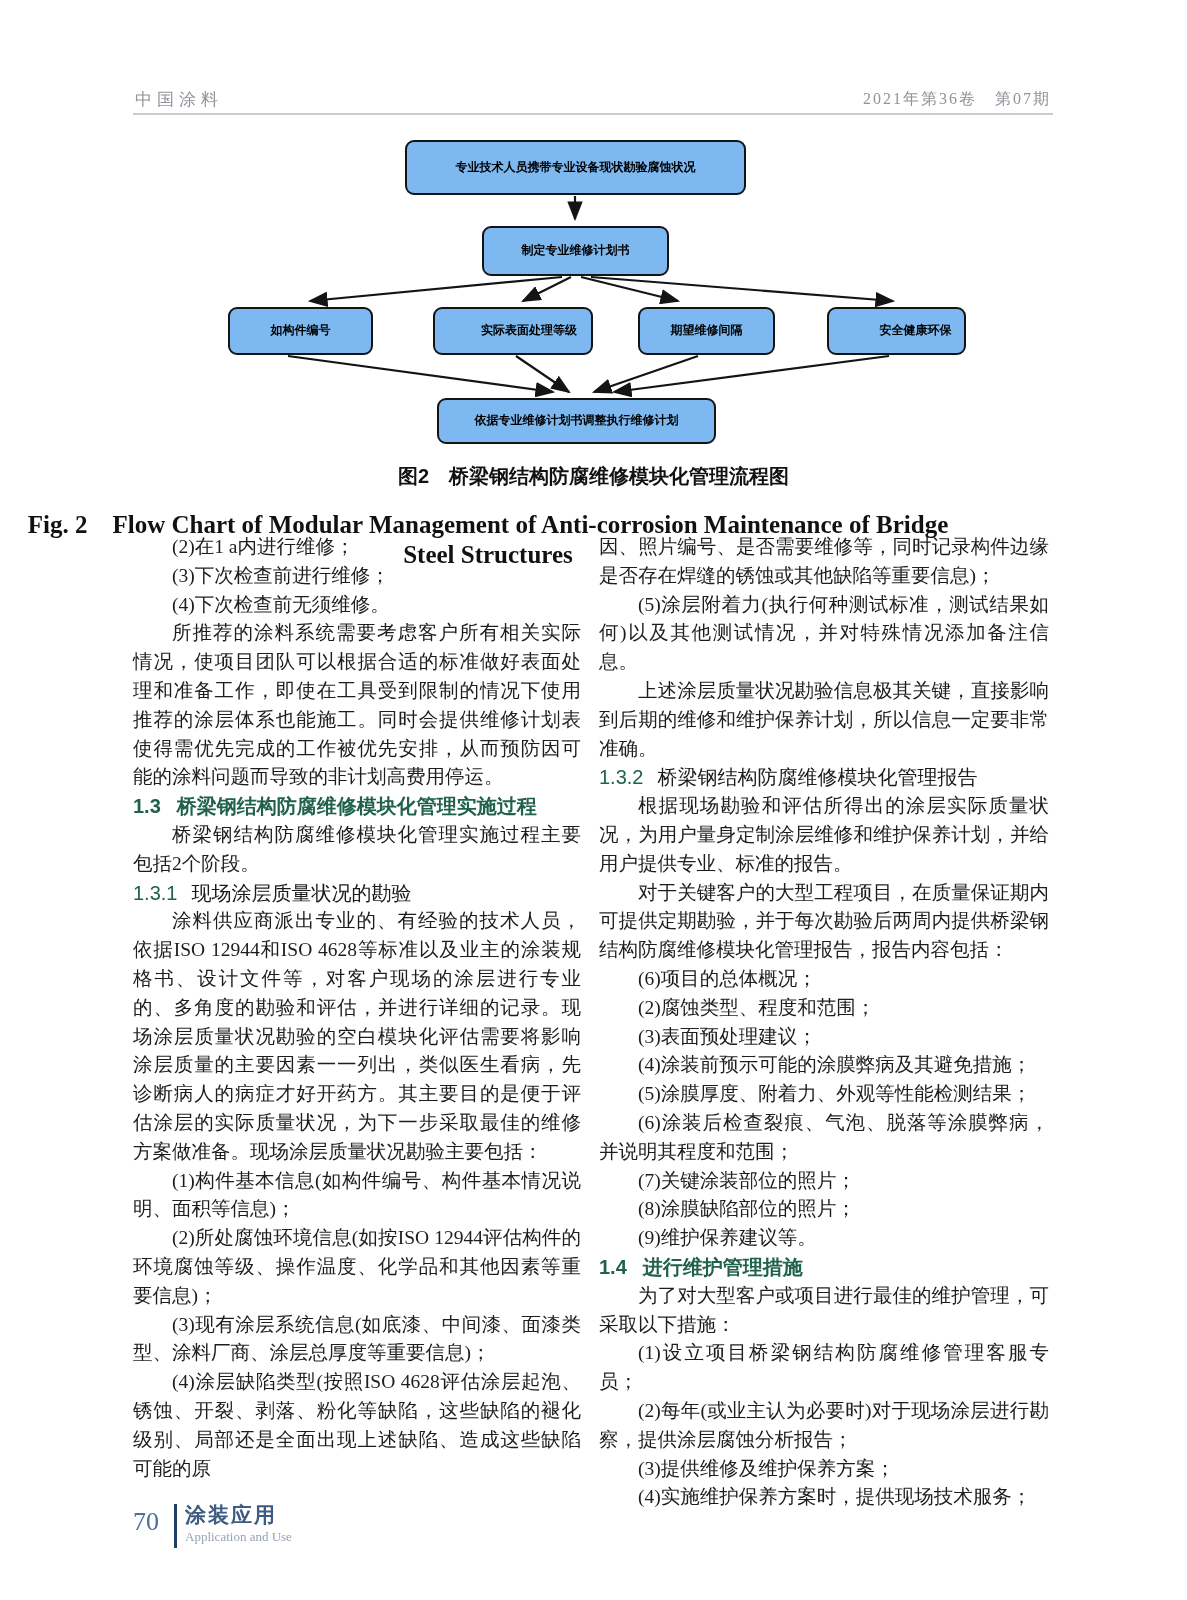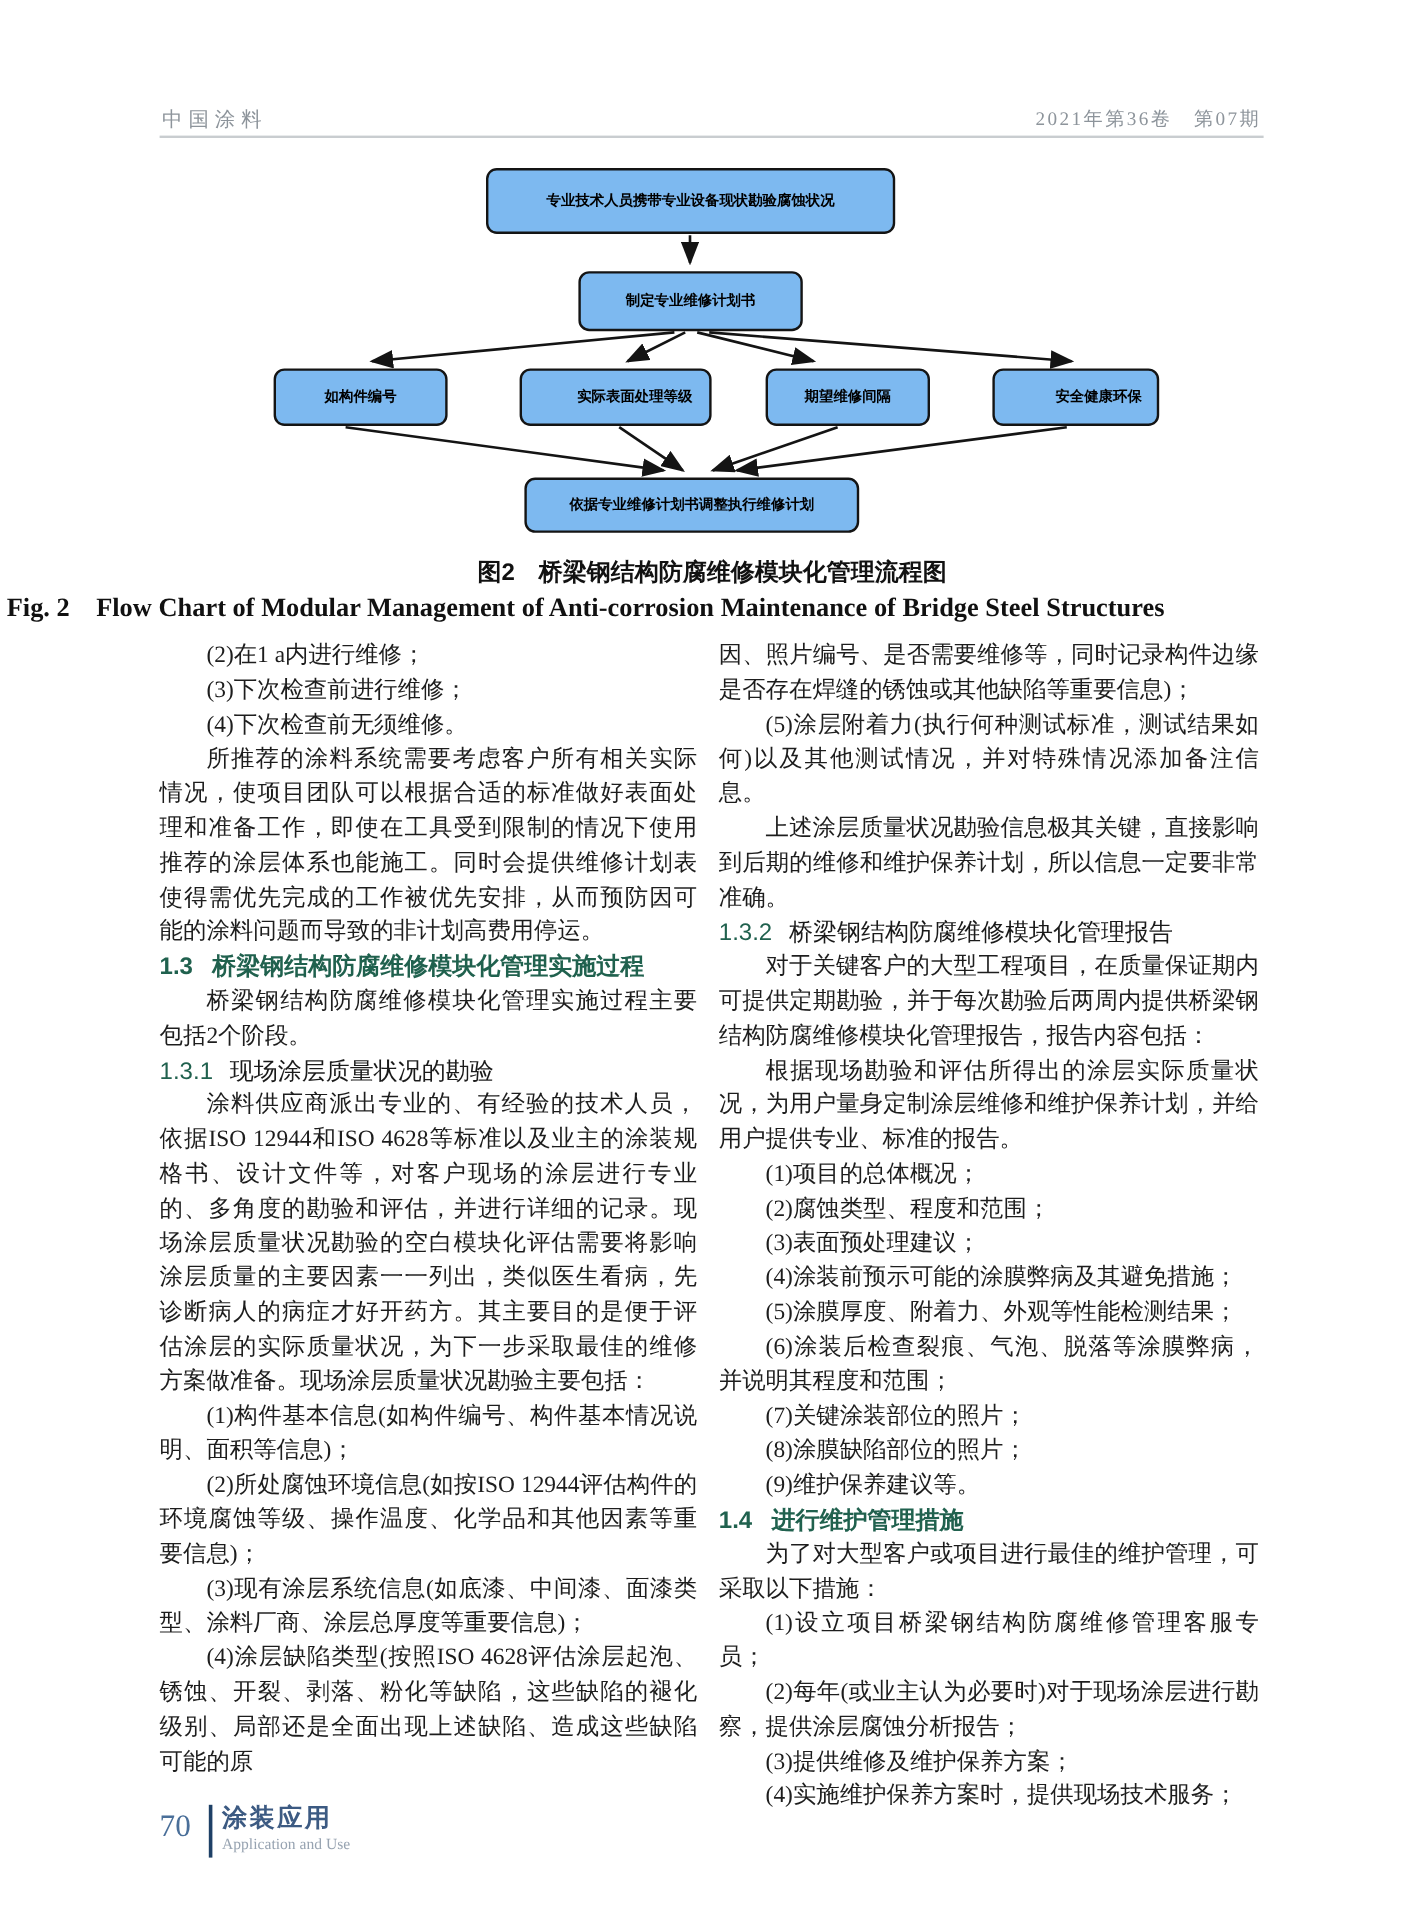--- a/index.html
+++ b/index.html
@@ -21,23 +21,23 @@
   .fc-plan    {left:482px;top:222px;width:187px;height:50px;}
   .fc-weather {left:228px;top:303px;width:145px;height:48px;}
   .fc-surface {left:433px;top:303px;width:160px;height:48px;padding-left:32px;}
   .fc-interval{left:638px;top:303px;width:137px;height:48px;}
   .fc-hse     {left:827px;top:303px;width:139px;height:48px;padding-left:38px;}
   .fc-execute {left:437px;top:394px;width:279px;height:46px;}
 
   .caption-zh{position:absolute;left:0;top:459px;width:1187px;text-align:center;
               font-family:"Liberation Sans","DejaVu Sans",sans-serif;font-weight:bold;
               font-size:20px;color:#111;}
-  .caption-en{position:absolute;left:0;top:487px;width:976px;text-align:center;
+  .caption-en{position:absolute;left:0;top:504px;width:976px;text-align:center;
               font-family:"Liberation Serif","DejaVu Serif",serif;font-weight:bold;
-              font-size:22px;color:#111;}
+              font-size:25px;color:#111;}
 
   
   .col{position:absolute;top:529px;font-size:19.5px;line-height:28.8px;text-align:justify;}
   .col-left {left:133px;width:448px;}
   .col-right{left:599px;width:450px;}
   .col p{margin:0;text-indent:2em;}
   .col p.noindent{text-indent:0;}
   .col .h2{font-family:"Liberation Sans","DejaVu Sans",sans-serif;font-weight:bold;
            font-size:20px;color:#20614e;text-indent:0;text-align:left;}
   .col .h2 .hnum{margin-right:16px;}
@@ -106,23 +106,23 @@
       <p class="">(1)构件基本信息(如构件编号、构件基本情况说明、面积等信息)；</p>
       <p class="">(2)所处腐蚀环境信息(如按ISO 12944评估构件的环境腐蚀等级、操作温度、化学品和其他因素等重要信息)；</p>
       <p class="">(3)现有涂层系统信息(如底漆、中间漆、面漆类型、涂料厂商、涂层总厚度等重要信息)；</p>
       <p class="">(4)涂层缺陷类型(按照ISO 4628评估涂层起泡、锈蚀、开裂、剥落、粉化等缺陷，这些缺陷的褪化级别、局部还是全面出现上述缺陷、造成这些缺陷可能的原</p>
     </div>
   <div class="col col-right" id="col-right">
       <p class="noindent">因、照片编号、是否需要维修等，同时记录构件边缘是否存在焊缝的锈蚀或其他缺陷等重要信息)；</p>
       <p class="">(5)涂层附着力(执行何种测试标准，测试结果如何)以及其他测试情况，并对特殊情况添加备注信息。</p>
       <p class="">上述涂层质量状况勘验信息极其关键，直接影响到后期的维修和维护保养计划，所以信息一定要非常准确。</p>
       <p class="h3"><span class="hnum">1.3.2</span><span>桥梁钢结构防腐维修模块化管理报告</span></p>
+      <p class="">根据现场勘验和评估所得出的涂层实际质量状况，为用户量身定制涂层维修和维护保养计划，并给用户提供专业、标准的报告。</p>
       <p class="">对于关键客户的大型工程项目，在质量保证期内可提供定期勘验，并于每次勘验后两周内提供桥梁钢结构防腐维修模块化管理报告，报告内容包括：</p>
-      <p class="">根据现场勘验和评估所得出的涂层实际质量状况，为用户量身定制涂层维修和维护保养计划，并给用户提供专业、标准的报告。</p>
-      <p class="">(1)项目的总体概况；</p>
+      <p class="">(6)项目的总体概况；</p>
       <p class="">(2)腐蚀类型、程度和范围；</p>
       <p class="">(3)表面预处理建议；</p>
       <p class="">(4)涂装前预示可能的涂膜弊病及其避免措施；</p>
       <p class="">(5)涂膜厚度、附着力、外观等性能检测结果；</p>
       <p class="">(6)涂装后检查裂痕、气泡、脱落等涂膜弊病，并说明其程度和范围；</p>
       <p class="">(7)关键涂装部位的照片；</p>
       <p class="">(8)涂膜缺陷部位的照片；</p>
       <p class="">(9)维护保养建议等。</p>
       <p class="h2"><span class="hnum">1.4</span><span>进行维护管理措施</span></p>
       <p class="">为了对大型客户或项目进行最佳的维护管理，可采取以下措施：</p>

